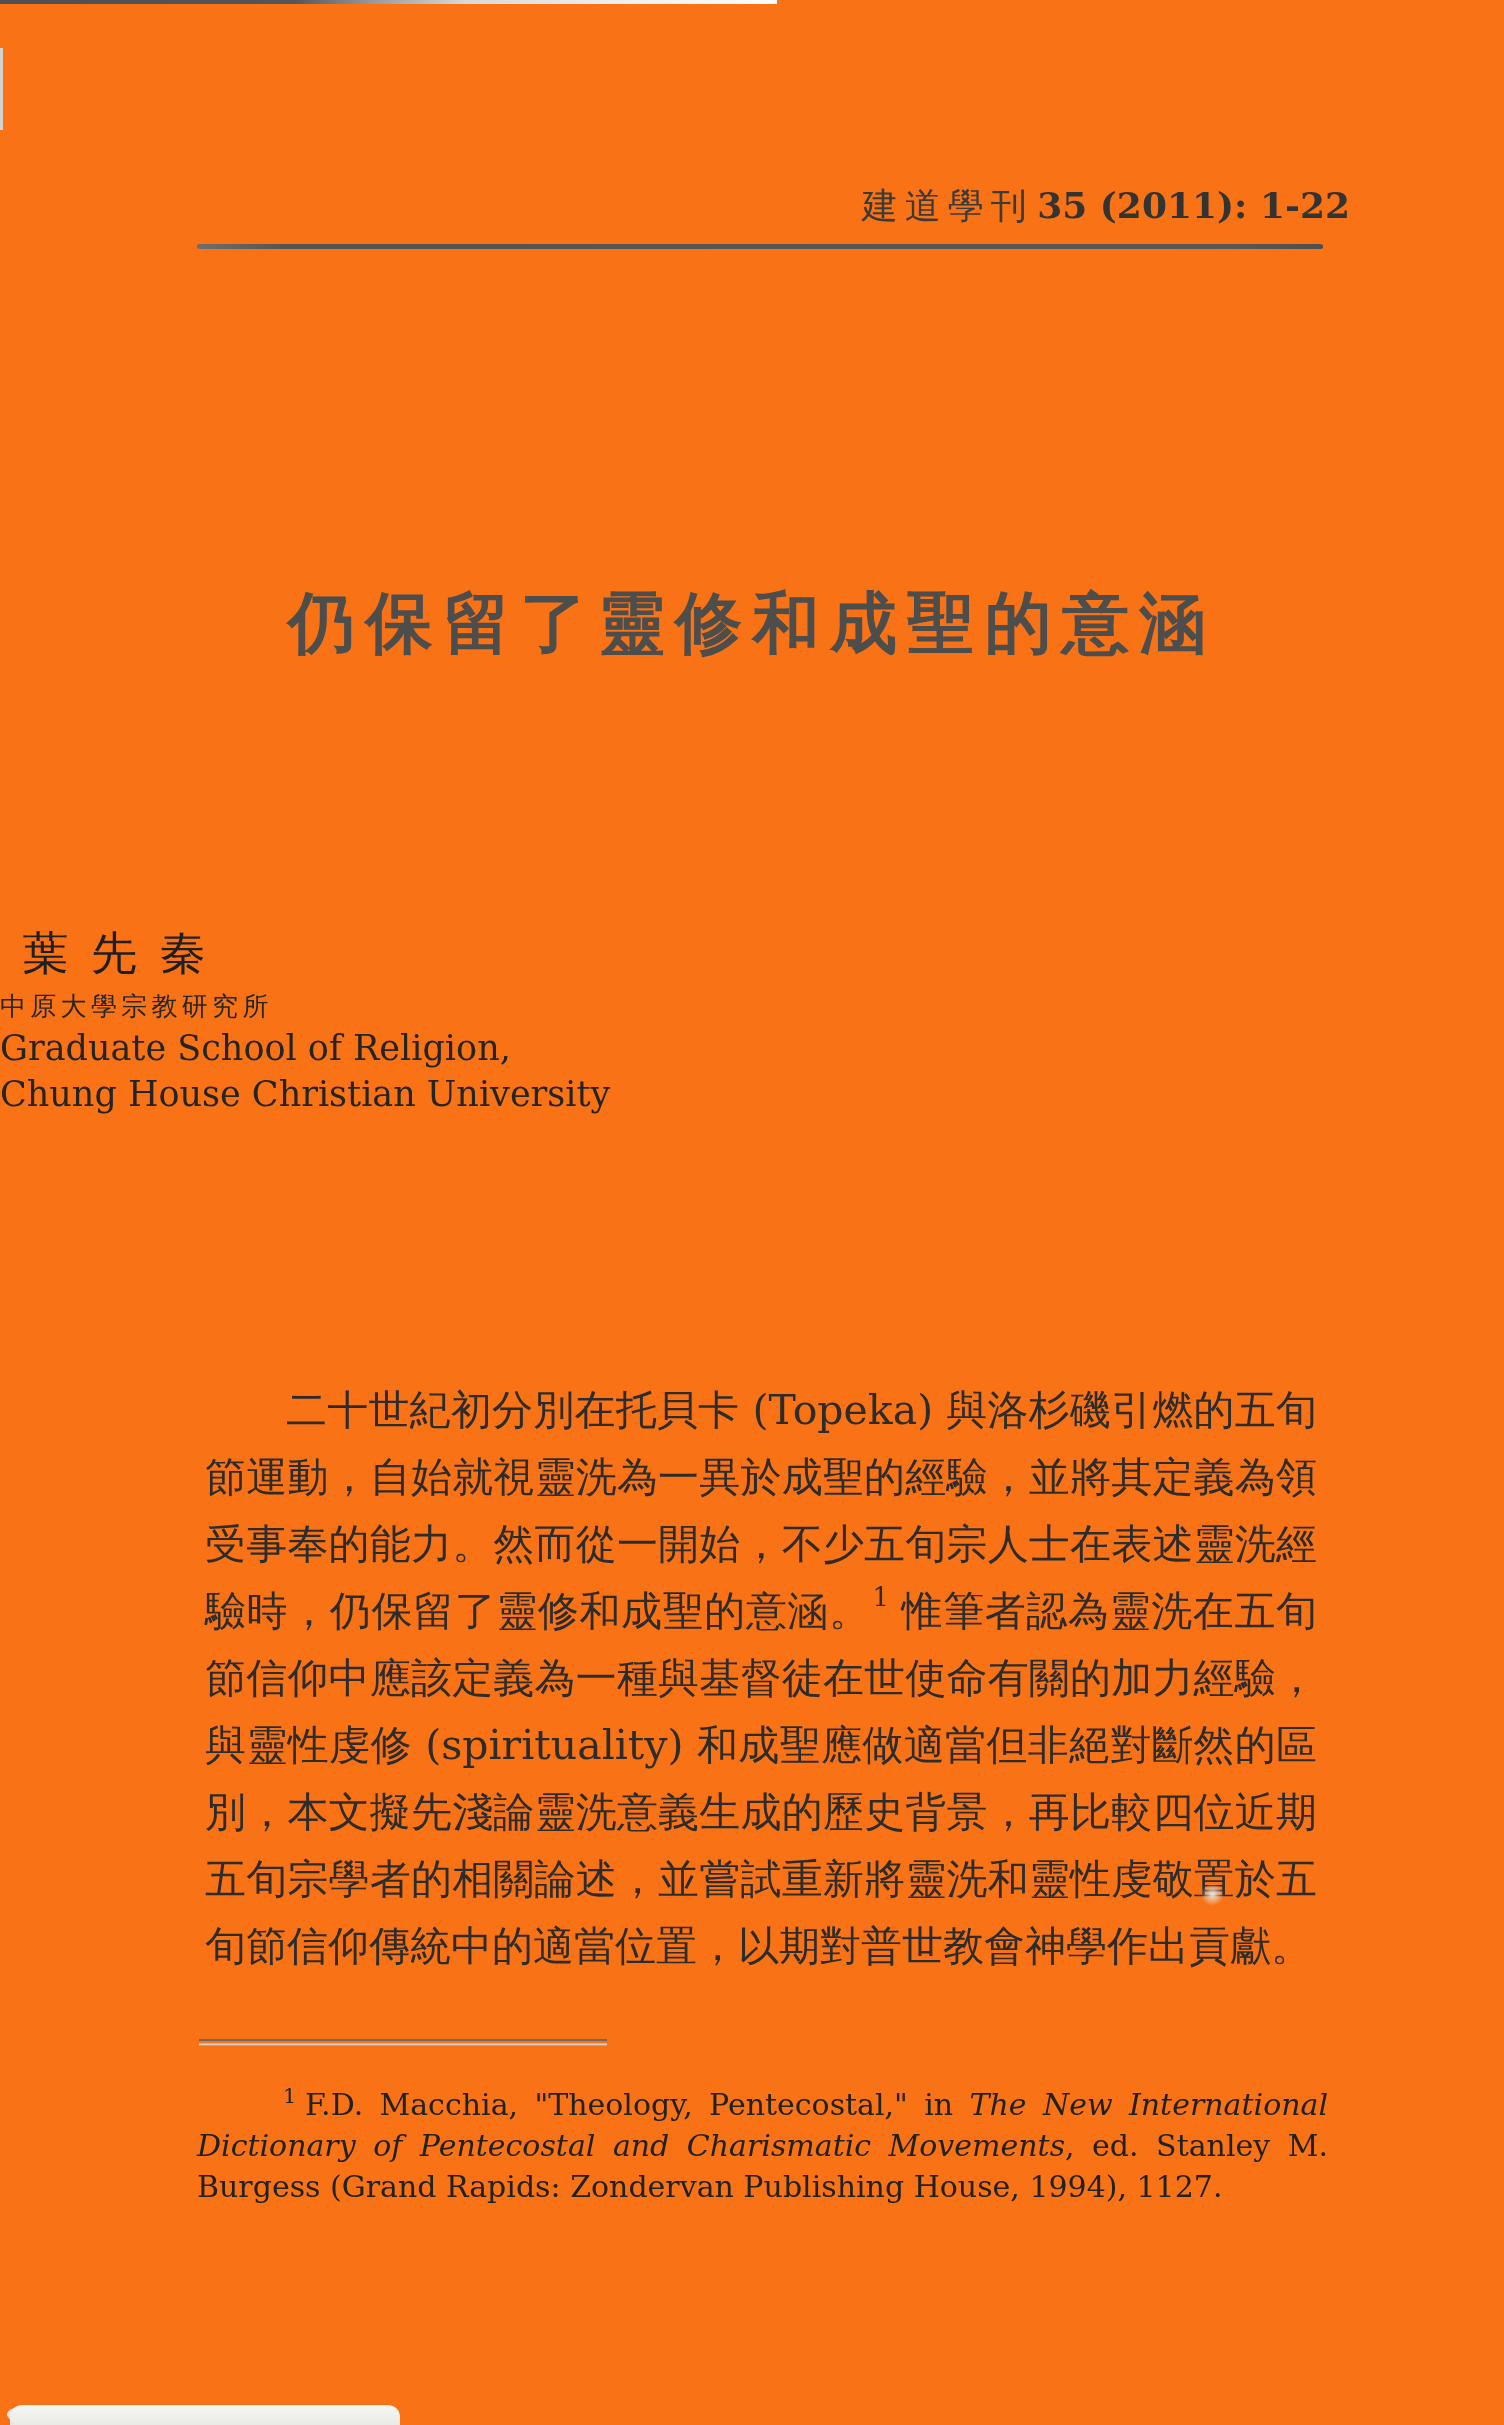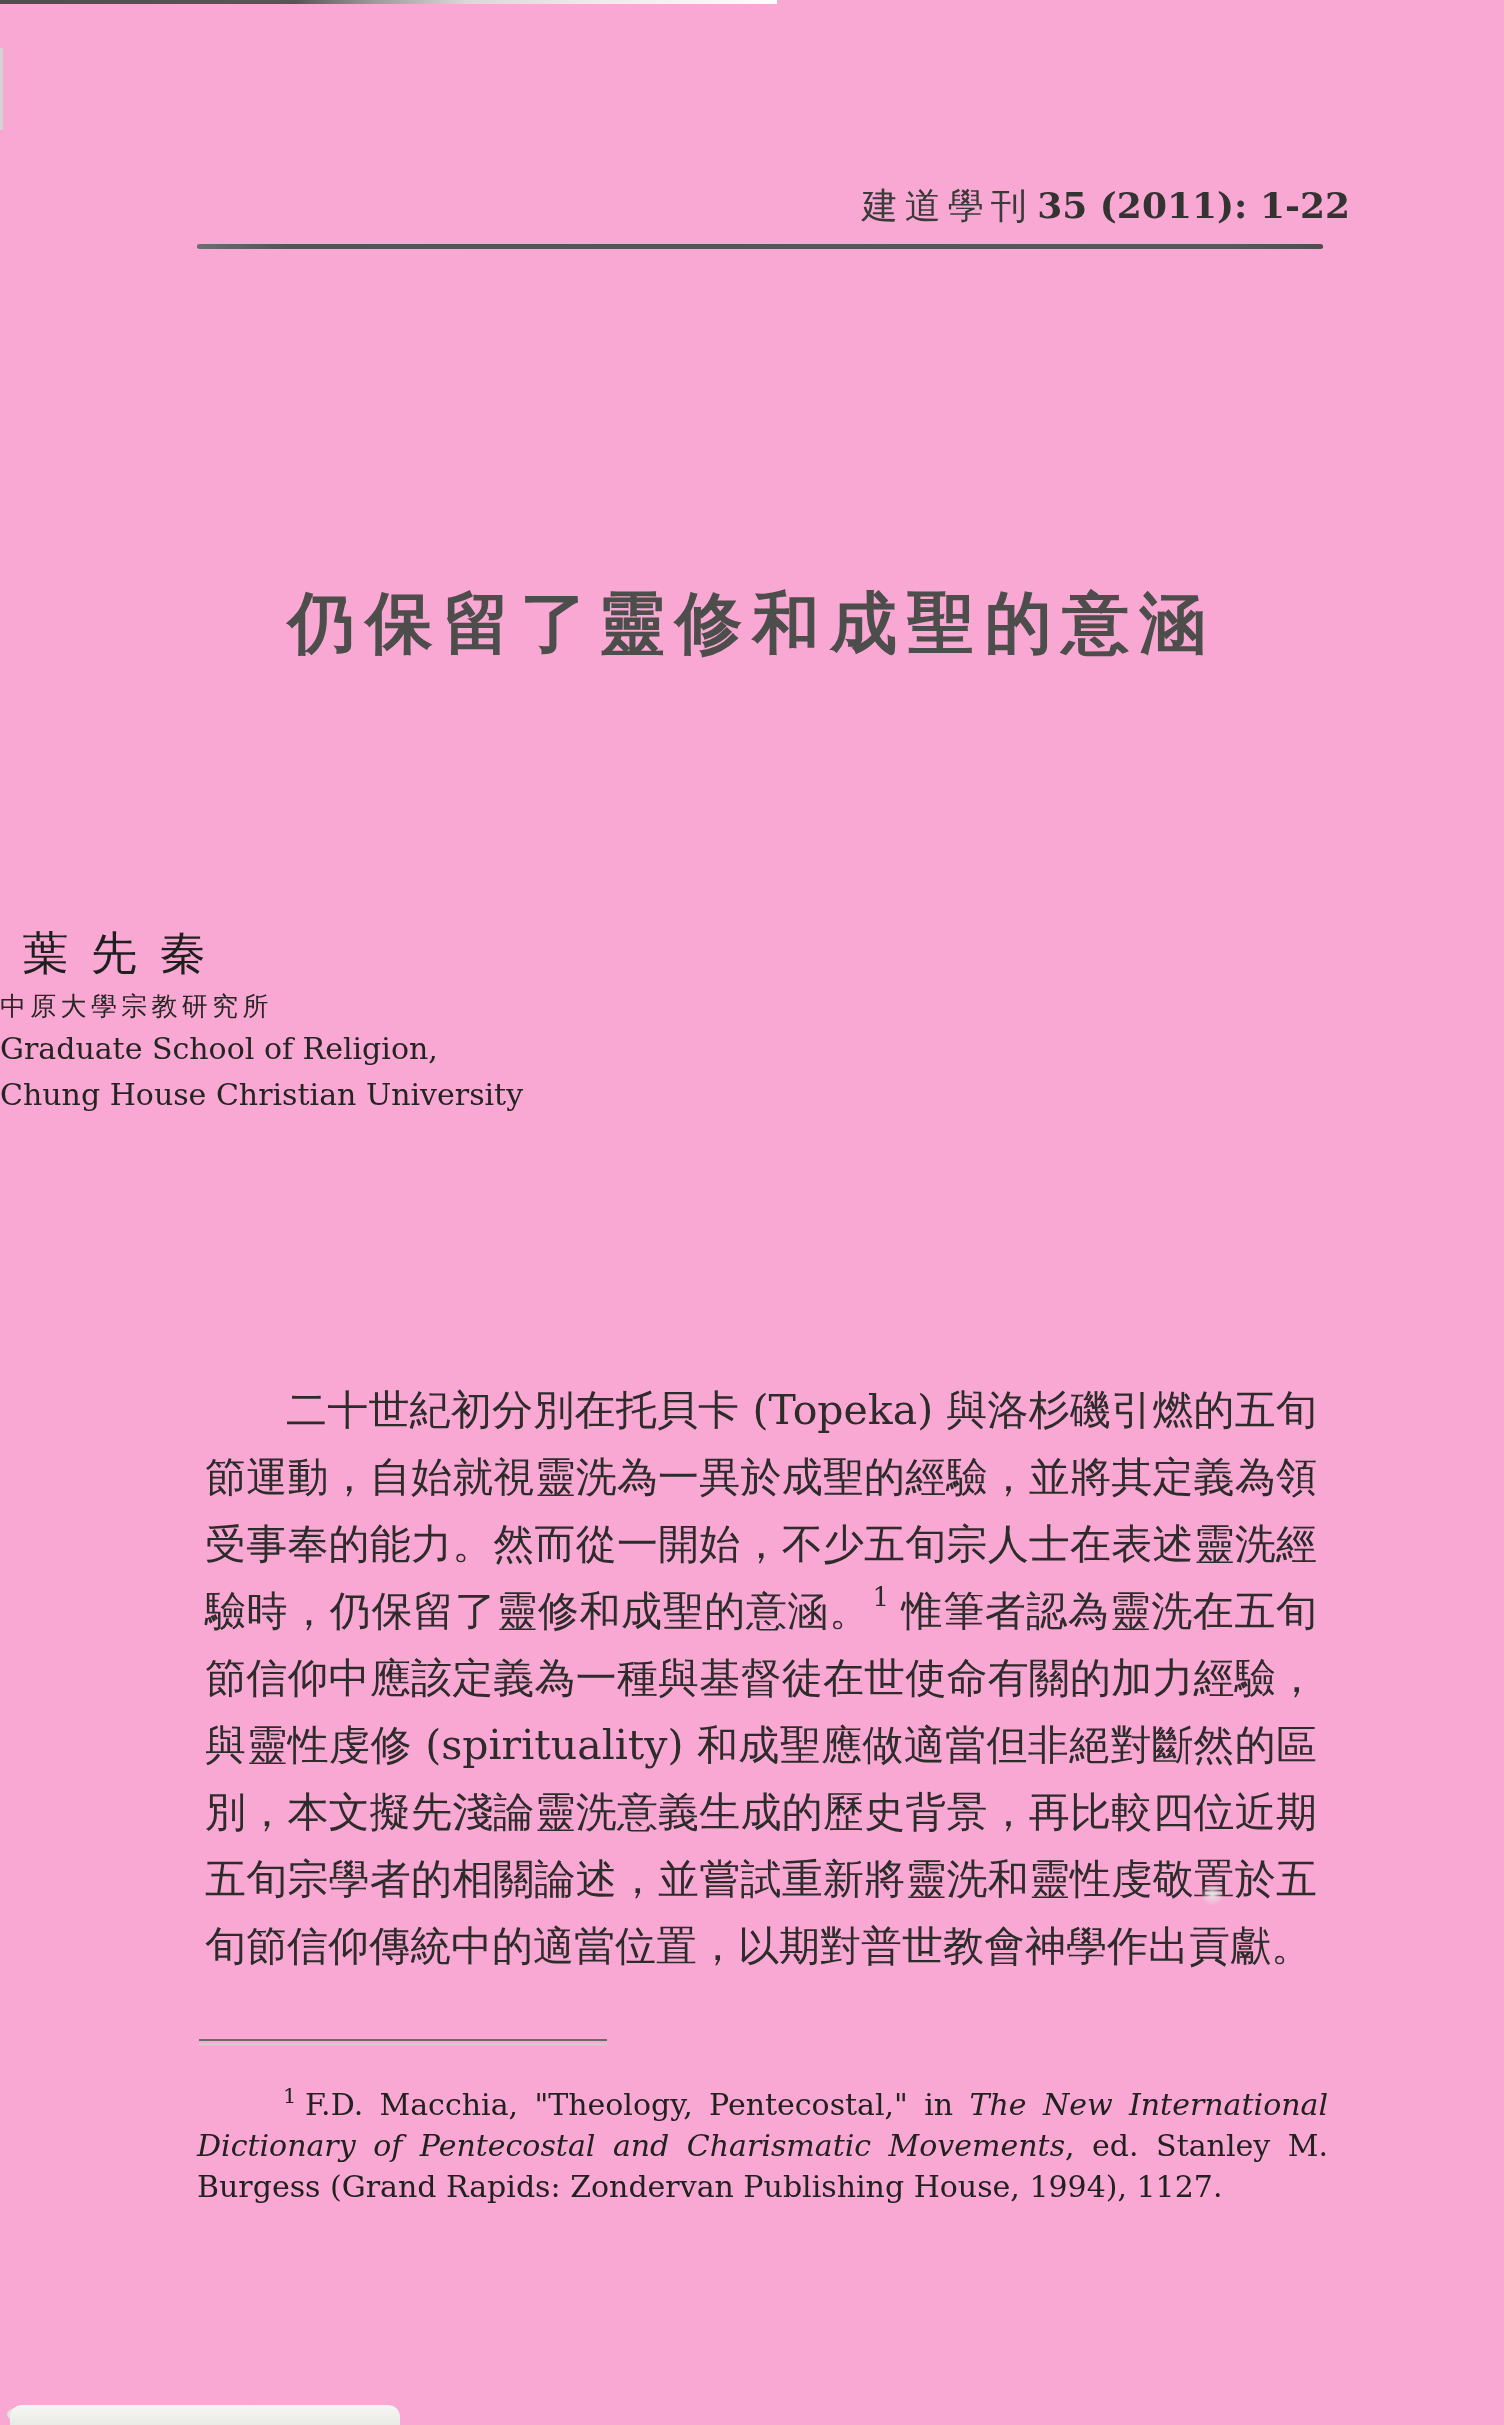--- a/index.html
+++ b/index.html
@@ -4,21 +4,21 @@
 <style>
   html, body {
     margin: 0;
     padding: 0;
     background: #fdfdfb;
   }
   .page {
     position: relative;
     width: 1505px;
     height: 2426px;
-    background: #f9a8d4;
+    background: #f97316;
     overflow: hidden;
     font-family: "DejaVu Serif", "Liberation Serif", serif;
     color: #2e2d2b;
   }
 
   
   .artifact { position: absolute; pointer-events: none; }
   .top-streak {
     top: 0; left: 0; width: 777px; height: 4.3px;
     background: linear-gradient(90deg,
@@ -95,21 +95,21 @@
   }
   .affil-zh {
     margin-top: 7px;
     font-size: 26px;
     line-height: 36px;
     letter-spacing: 4.3px;
     color: #262624;
   }
   .affil-en {
     margin-top: 4.3px;
-    font-size: 30px;
+    font-size: 35px;
     line-height: 41px;
     color: #242422;
   }
 
   
   .abstract {
     position: absolute;
     top: 1369px; left: 197px;
     width: 1112px;
     margin: 8px;

